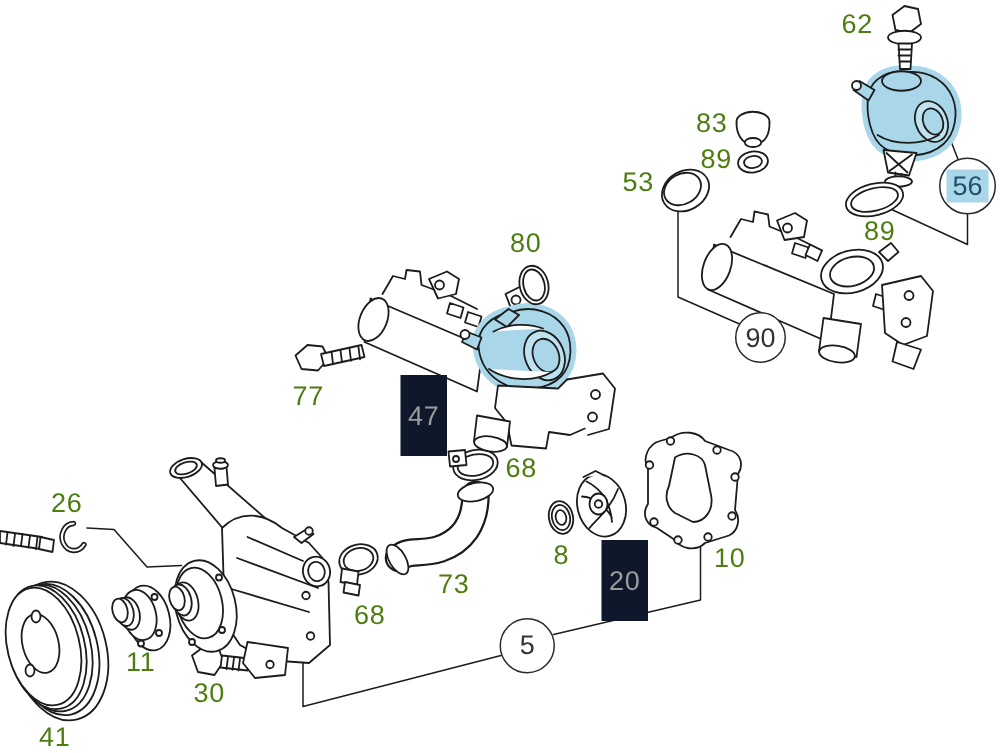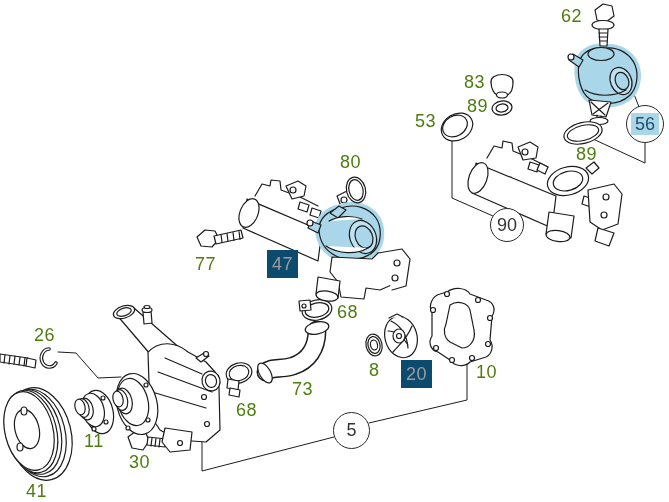--- a/index.html
+++ b/index.html
@@ -7,21 +7,21 @@
   #canvas {
     position:relative; width:669px; height:502px; background:#ffffff;
     font-family:"Liberation Sans", sans-serif;
   }
   #canvas svg { position:absolute; left:0; top:0; }
   .lbl {
     position:absolute; font-size:18px; line-height:20px; color:#4d7c0f;
     white-space:nowrap; letter-spacing:0.5px;
   }
   .lbl.gray {
-    background:#0c4a6e; color:#9c9c9c; padding:4px 5px; line-height:20px;
+    background:#0f172a; color:#9c9c9c; padding:17px 5px; line-height:20px;
   }
   .circle-lbl {
     position:absolute; border:1.5px solid #2a2a2a; border-radius:50%;
     background:#fff; display:flex; align-items:center; justify-content:center;
     font-size:18px; color:#333;
   }
   .blue-chip {
     background:#a9d7e9; color:#20506a; padding:0 4px; line-height:22px;
     display:inline-block;
   }

